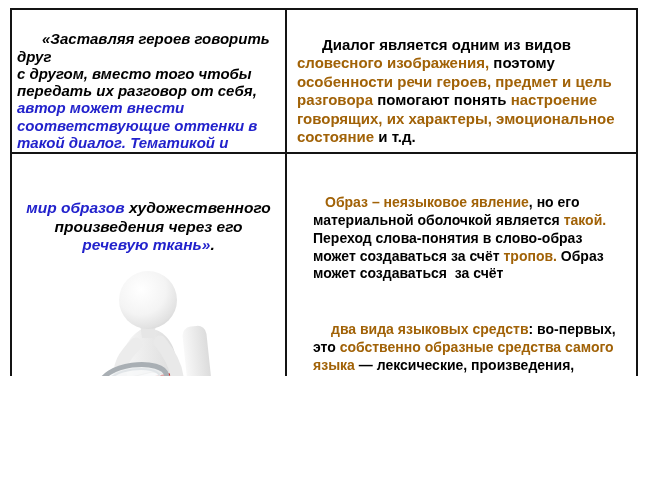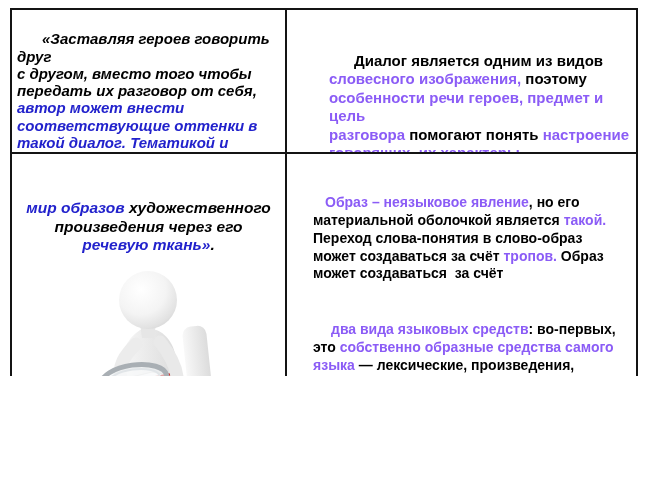--- a/index.html
+++ b/index.html
@@ -19,38 +19,38 @@
     color:#000;
   }
   .cell{white-space:pre-wrap;overflow:hidden;box-sizing:border-box;}
   .c1{
     border-right:2px solid #141414;border-bottom:2px solid #141414;
     padding:3px 6px 0 5px;
     font-style:italic;font-size:15px;line-height:17.3px;
   }
   .c2{
     border-bottom:2px solid #141414;
-    padding:7px 5px 0 42px;
-    font-size:15px;line-height:18.5px;margin-top:16px;
+    padding:7px 5px 0 10px;
+    font-size:15px;line-height:18.5px;
   }
   .c3{
     border-right:2px solid #141414;
     padding:8px 4px 0 4px;
     text-align:center;
     font-style:italic;font-size:15.5px;line-height:18.5px;
   }
   .c4{
     padding:5px 5px 0 26px;
     font-size:14px;line-height:17.7px;
   }
   .c4 p{margin:0 0 3px 0;}
   .p1{text-indent:12px;}
   .p2{text-indent:18px;}
   .t-black{color:#000000;}
-  .t-red{color:#8b5cf6;}
+  .t-red{color:#a16207;}
   .t-blue{color:#2222cc;}
   .author{font-style:normal;margin-top:1px;}
   .figure-wrap{
     position:absolute;left:48px;top:268px;width:232px;height:220px;
     background:#ffffff;z-index:2;
   }
 </style>
 </head>
 <body>
 

